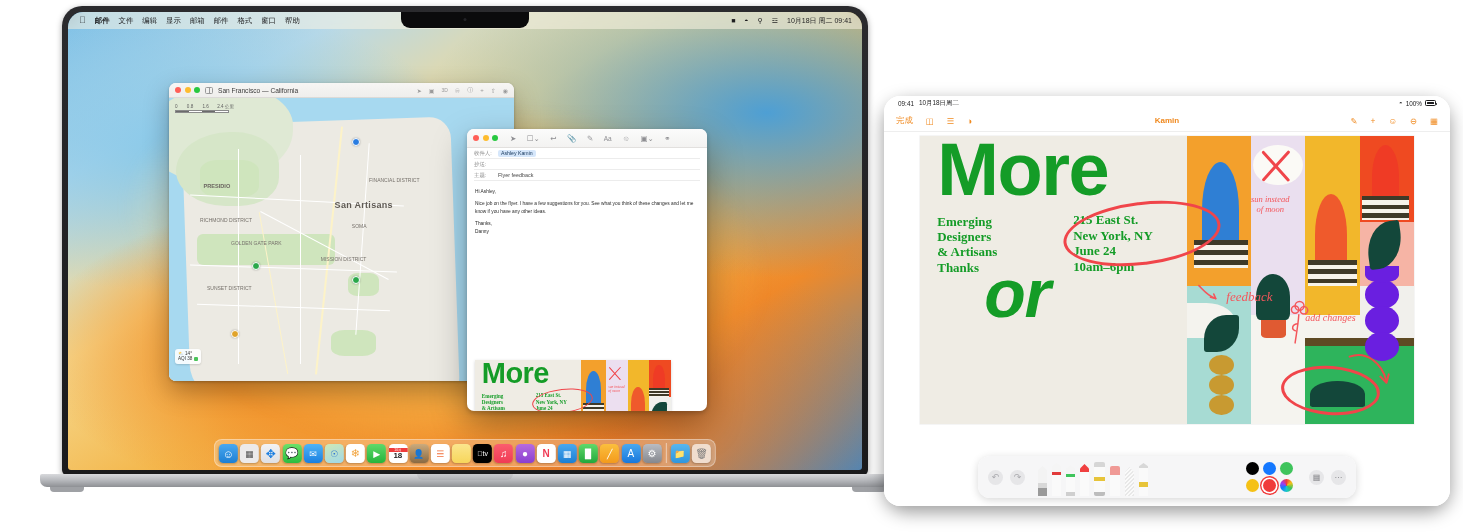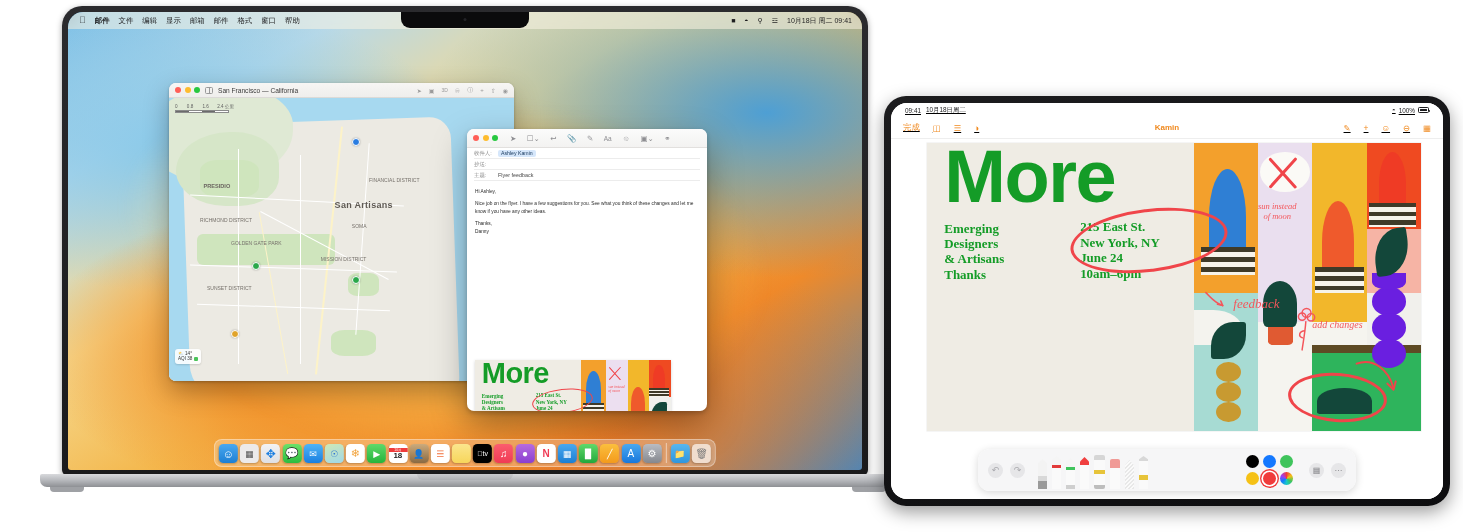--- a/index.html
+++ b/index.html
@@ -199,23 +199,22 @@
     width:96px;height:6px;background:linear-gradient(180deg,#c9cace,#aeb0b4);
     border-radius:0 0 6px 6px; z-index:3;
   }
   .mb-foot { position:absolute; top:481px; width:34px;height:5px;background:#9fa1a5;border-radius:0 0 4px 4px;}
 
   
   #ipad { position:absolute; left:884px; top:96px; width:566px; height:410px; }
   .ipad-body {
     position:absolute; inset:0;
     background:linear-gradient(160deg,#1c1c1e 0%,#0d0d0f 100%);
-    border-radius:22px; padding:7px;
+    border-radius:22px; 
     box-shadow:0 6px 18px rgba(0,0,0,.4);
-    text-decoration:underline;
   }
   .ipad-screen {
     position:relative; width:100%; height:100%; border-radius:16px; overflow:hidden;
     background:#fff;
   }
   .ipad-status {
     height:14px; display:flex; align-items:center; padding:0 14px;
     font-size:6.4px; color:#1c1c1e; background:#fff;
   }
   .ipad-status .right { margin-left:auto; display:flex; align-items:center; gap:3px; }
@@ -597,20 +596,21 @@
             <div>Thanks</div>
           </div>
           <div class="fl-addr">
             <div>215 East St.</div>
             <div>New York, NY</div>
             <div>June 24</div>
             <div>10am–6pm</div>
           </div>
           <div class="circle-ann" style="left:29%;top:23%;width:32%;height:22%;"></div>
 
+          <div class="fl-title fl-or">or</div>
 
           <svg style="position:absolute;left:54%;top:51%;width:9%;height:9%;" viewBox="0 0 40 40">
             <path d="M4 4 C 12 12, 18 20, 30 24" stroke="#f4565b" stroke-width="2.5" fill="none" stroke-linecap="round"></path>
             <path d="M30 24 L 22 22 M30 24 L 27 17" stroke="#f4565b" stroke-width="2.5" fill="none" stroke-linecap="round"></path>
           </svg>
           <div class="ann ann-text" style="left:62%;top:53%;font-size:13px;">feedback</div>
 
           <div class="xmark" style="left:67%;top:3.5%;width:10%;height:14%;"></div>
           <div class="ann ann-text" style="left:67%;top:20%;font-size:8.5px;line-height:1.25;text-align:center;">sun instead<br>of moon</div>
 

